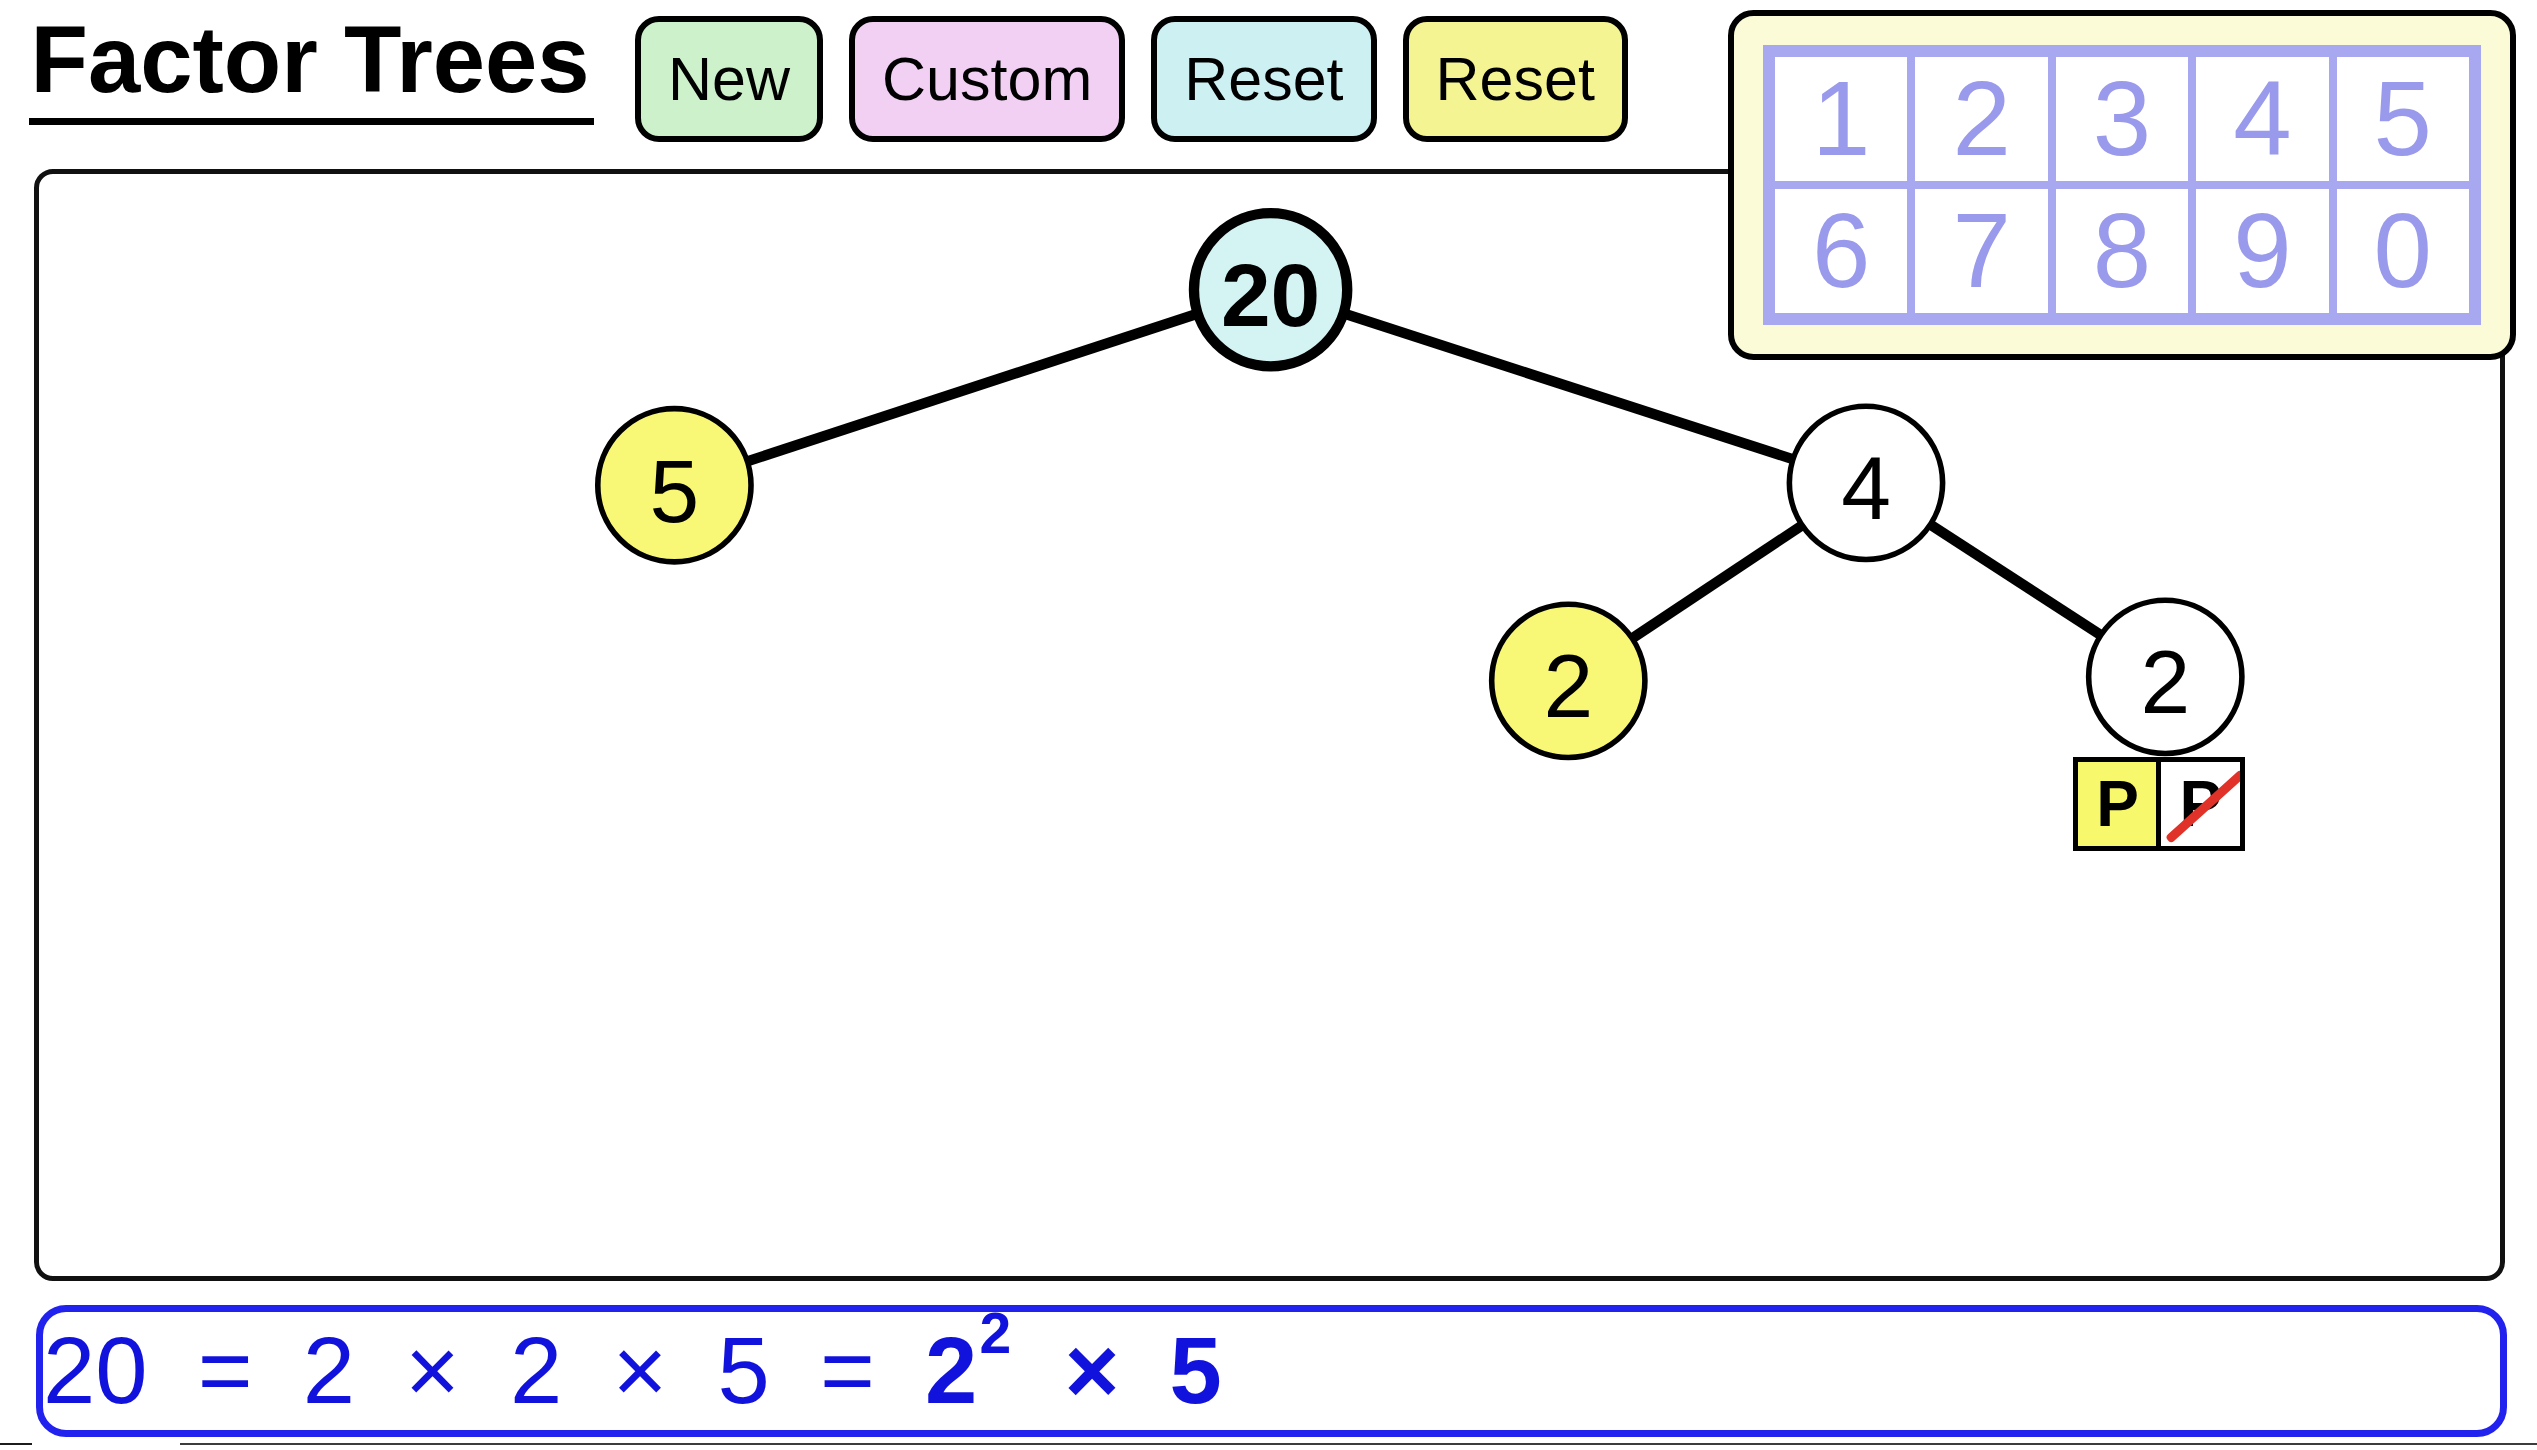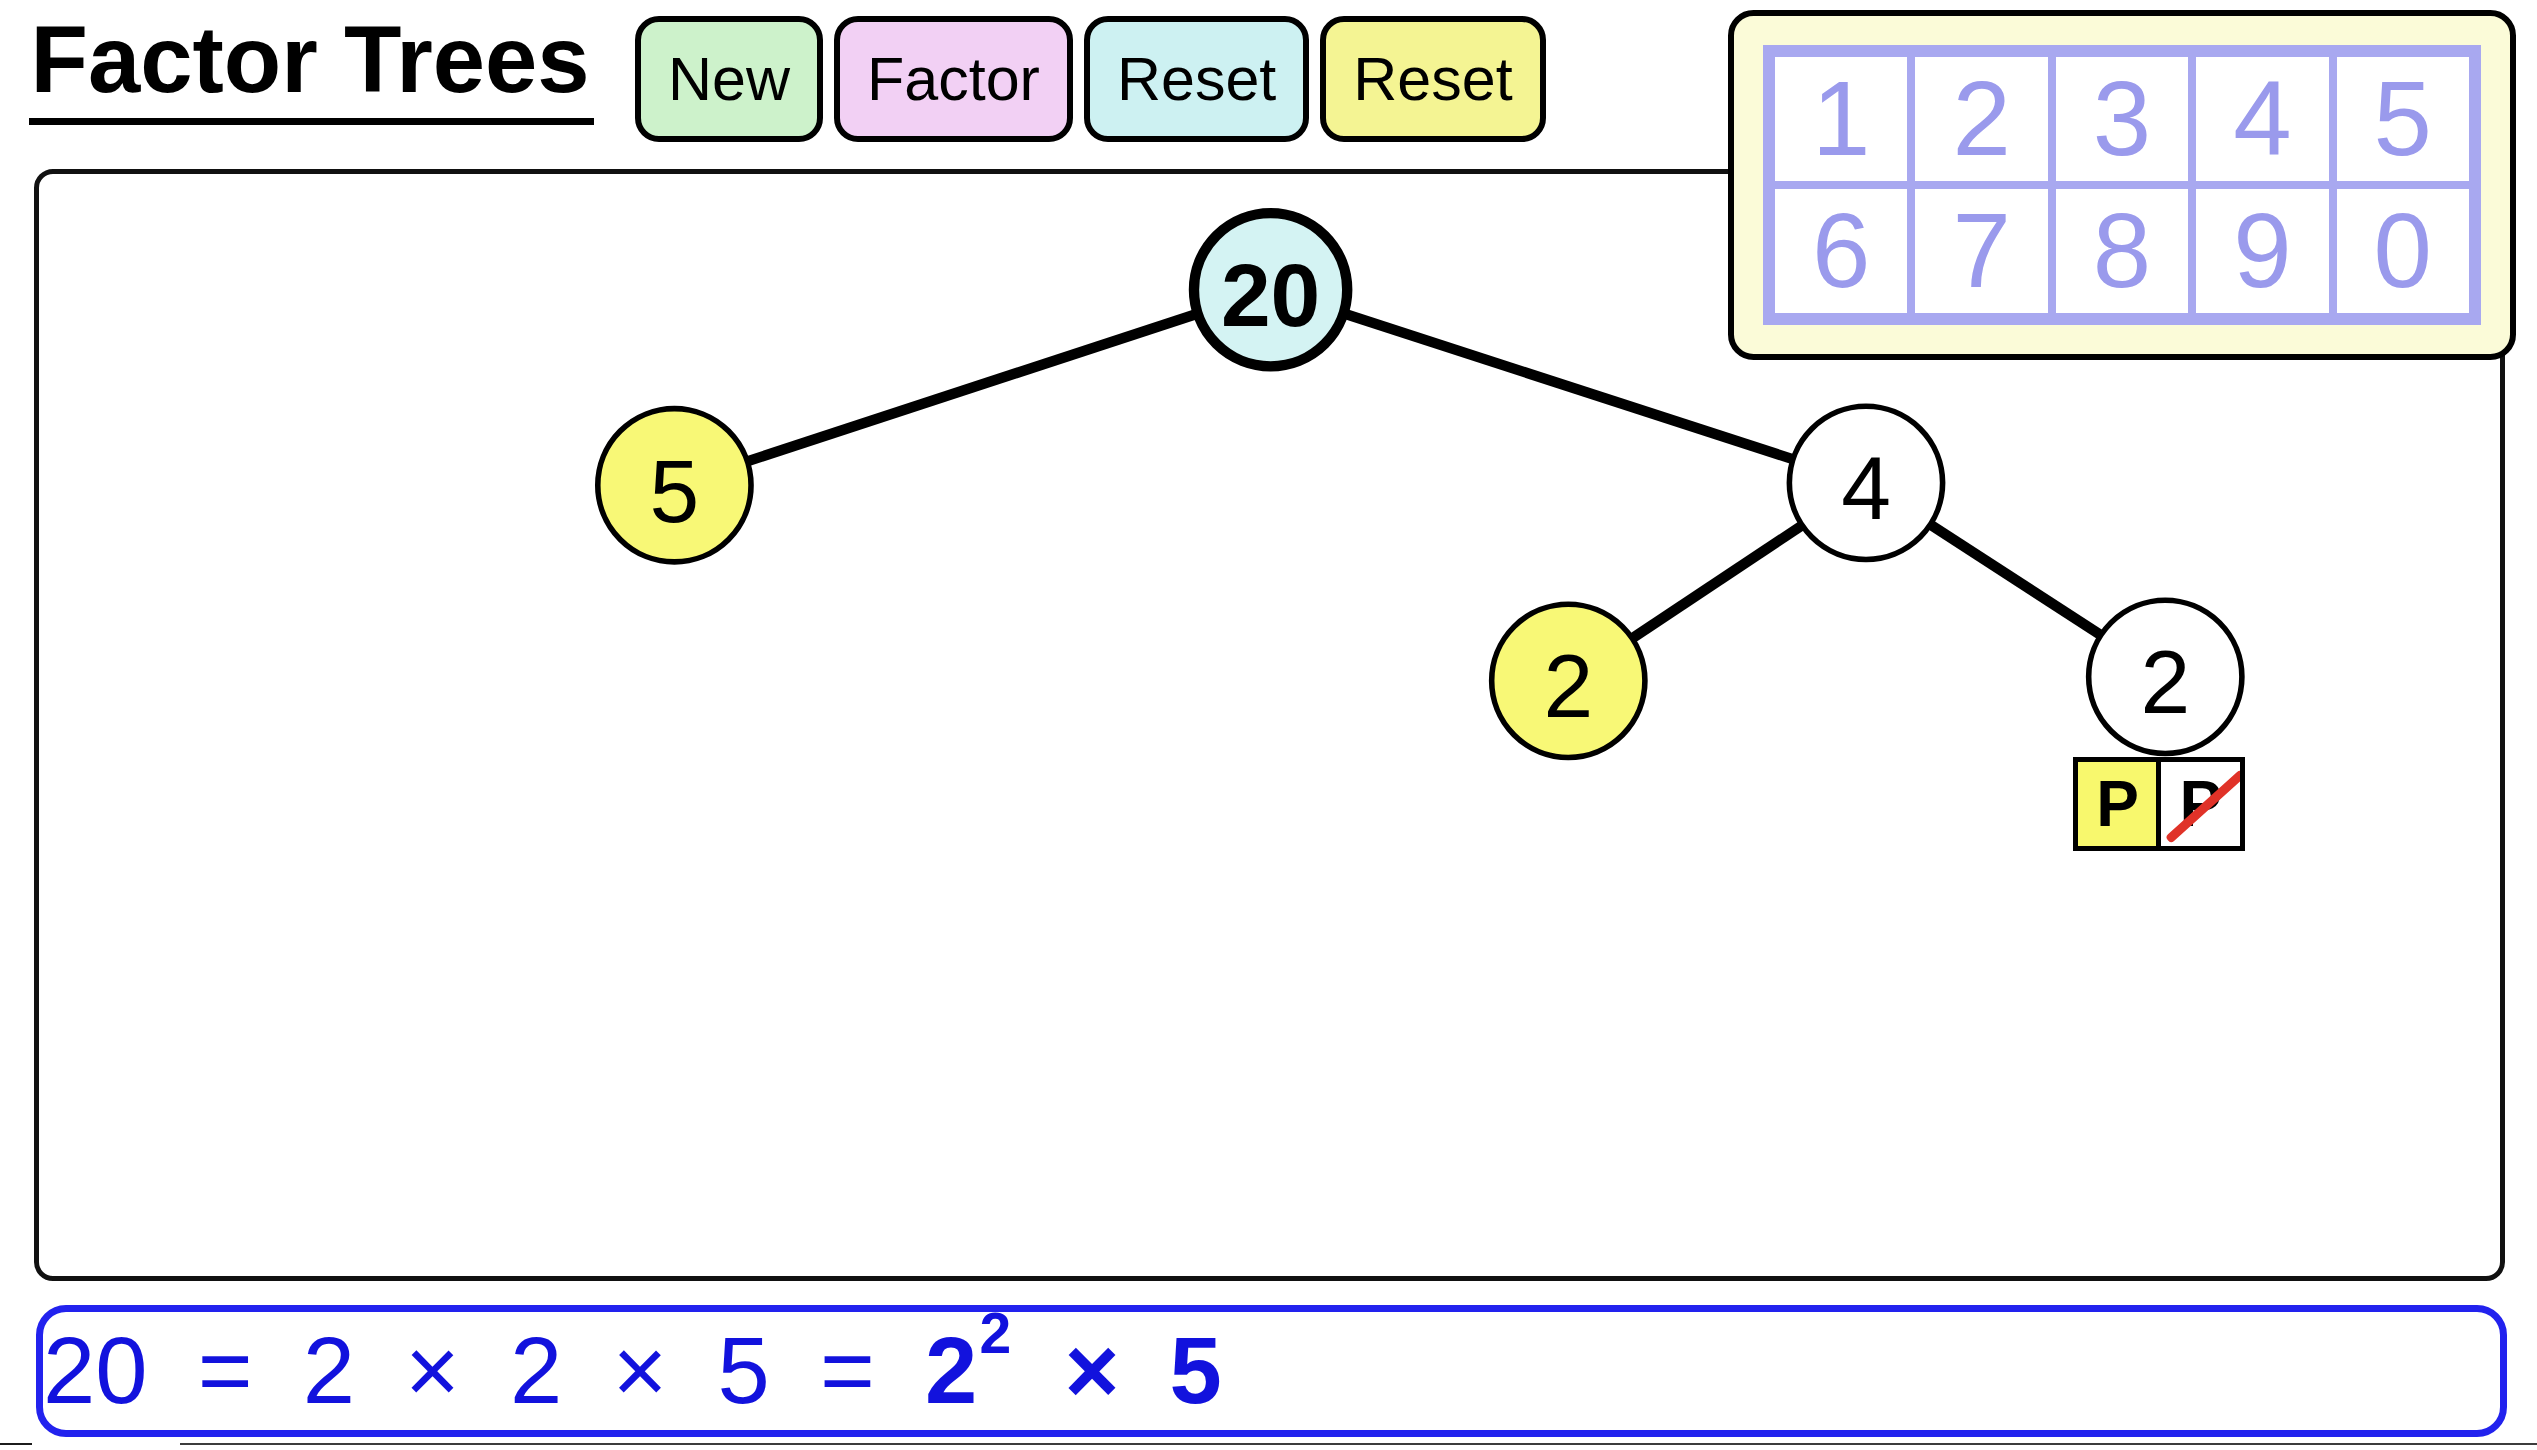--- a/index.html
+++ b/index.html
@@ -7,21 +7,21 @@
     position:relative; width:2538px; height:1445px; overflow:hidden;
     font-family:"Liberation Sans", sans-serif; background:#ffffff;
   }
   
   #title{
     position:absolute; left:29px; top:11.2px;
     font-size:94px; font-weight:bold; color:#000;
     border-bottom:7.2px solid #000; padding:0 4.8px 8px 1.6px; line-height:1.05;
   }
   
-  #toolbar{position:absolute; left:635px; top:16px; height:126px; display:flex; gap:11px;}
+  #toolbar{position:absolute; left:635px; top:16px; height:126px; display:flex; gap:26px;}
   .tb-btn{
     display:flex; align-items:center; justify-content:center;
     padding:0 27px; font-size:61px; color:#000;
     border:6.4px solid #000; border-radius:24px; box-sizing:border-box; height:126px;
     font-family:"Liberation Sans", sans-serif; cursor:pointer; white-space:nowrap;
   }
   
   #canvas-frame{
     position:absolute; left:34px; top:169px; width:2471px; height:1112px;
     border:5.6px solid #111; border-radius:19px; box-sizing:border-box; background:#fff;
@@ -74,21 +74,21 @@
 </style>
 </head>
 <body>
 
 <div id="app">
 
   <div id="title">Factor Trees</div>
 
   <div id="toolbar">
     <div class="tb-btn" style="background-color: rgb(205, 242, 203);">New</div>
-    <div class="tb-btn" style="background-color: rgb(242, 208, 244);">Factor</div>
+    <div class="tb-btn" style="background-color: rgb(242, 208, 244);">Custom</div>
     <div class="tb-btn" style="background-color: rgb(205, 241, 242);">Reset</div>
     <div class="tb-btn" style="background-color: rgb(244, 244, 147);">Reset</div>
   </div>
 
   <div id="canvas-frame"></div>
 
   <svg id="tree-svg" viewBox="0 0 3180 1818" xmlns="http://www.w3.org/2000/svg">
       <line x1="1592" y1="363" x2="845" y2="608" stroke="#000000" stroke-width="13"></line>
       <line x1="1592" y1="363" x2="2338" y2="605" stroke="#000000" stroke-width="13"></line>
       <line x1="2338" y1="605" x2="1965" y2="853" stroke="#000000" stroke-width="13"></line>

